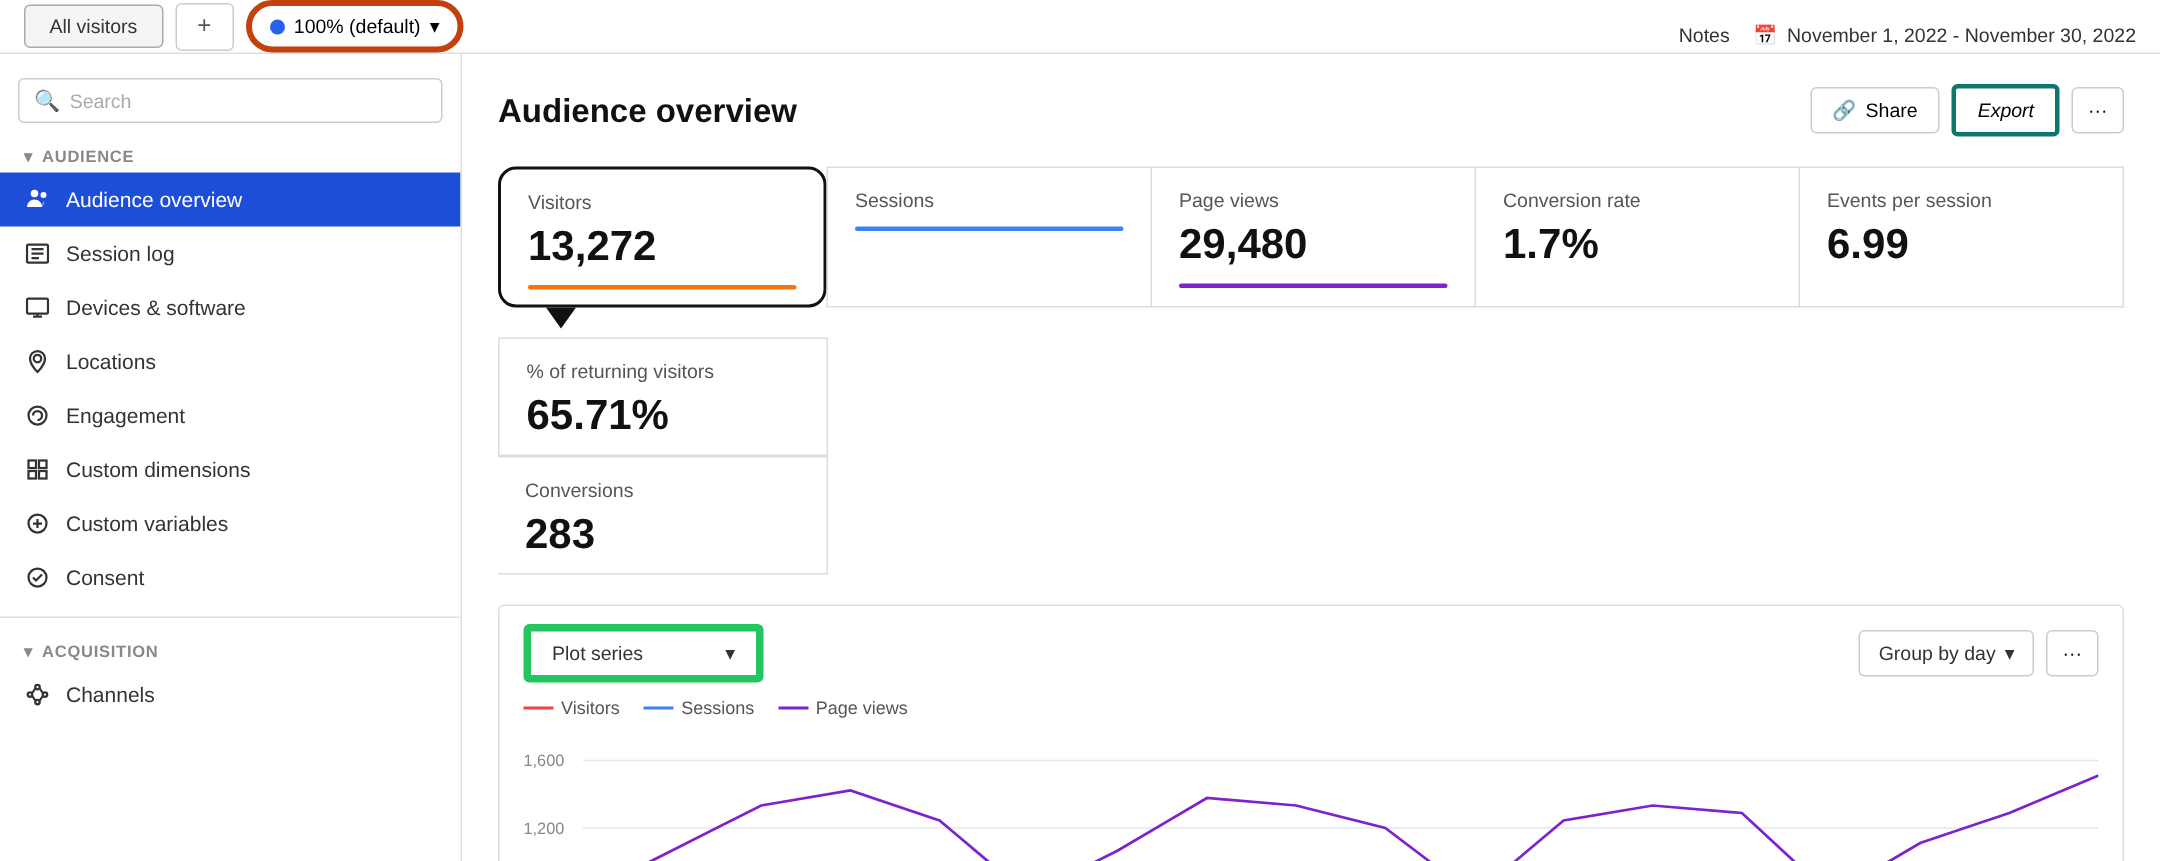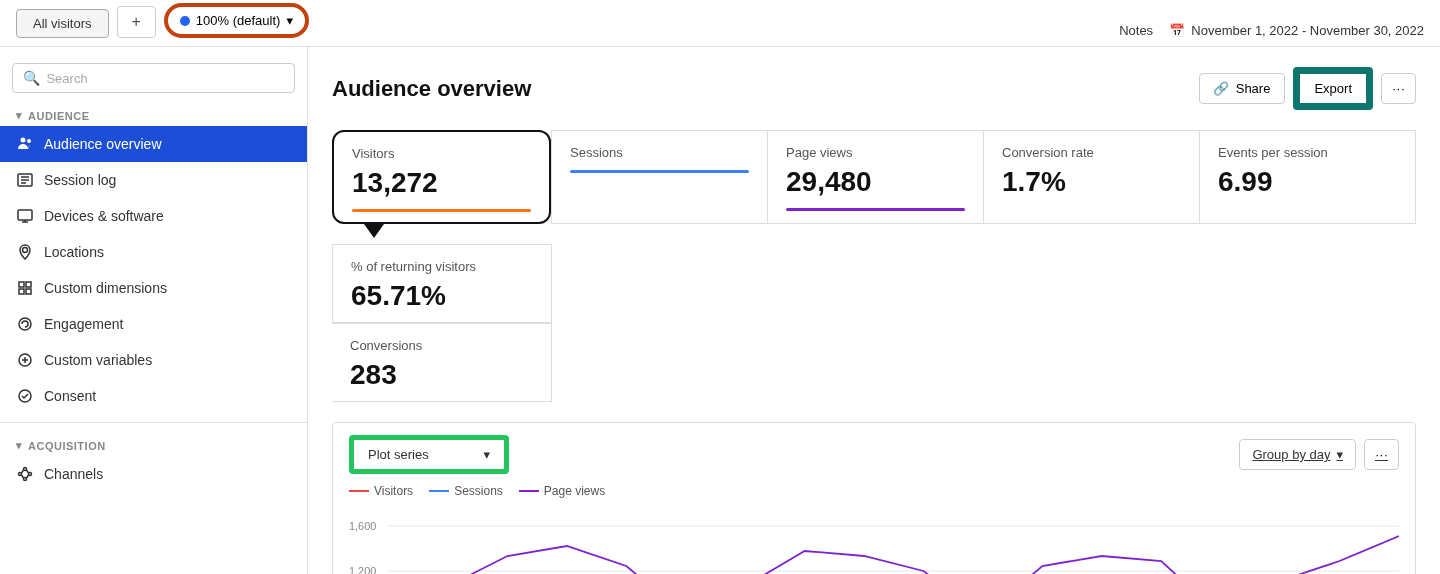--- a/index.html
+++ b/index.html
@@ -1,20 +1,20 @@
 <!DOCTYPE html>
 <html><head>
   <meta charset="utf-8">
   <style>
     * { box-sizing: border-box; margin: 0; padding: 0; }
     body { font-family: -apple-system, BlinkMacSystemFont, 'Segoe UI', Arial, sans-serif; font-size: 14px; color: #333; background: #fff; display: flex; flex-direction: column; height: 574px; overflow: hidden; }
 
     
     .top-bar {
-      display: flex; align-items: flex-end; padding: 8px 16px; border-bottom: 1px solid #e0e0e0; gap: 8px; height: 47px; flex-shrink: 0;
+      display: flex; align-items: center; padding: 8px 16px; border-bottom: 1px solid #e0e0e0; gap: 8px; height: 36px; flex-shrink: 0;
     }
     .tab-btn {
       padding: 6px 16px; border: 1px solid #ccc; border-radius: 4px; background: #fff; cursor: pointer; font-size: 13px; color: #333;
     }
     .tab-btn.active { background: #f5f5f5; border-color: #aaa; }
     .tab-add {
       padding: 6px 14px; border: 1px solid #ccc; border-radius: 4px; background: #fff; cursor: pointer; font-size: 16px; color: #555;
     }
     .segment-btn {
       display: flex; align-items: center; gap: 6px; padding: 6px 12px; border: 4px solid #c2410c; border-radius: 20px; background: #fff; cursor: pointer; font-size: 13px;
@@ -44,21 +44,21 @@
     .nav-icon { width: 18px; height: 18px; flex-shrink: 0; display: flex; align-items: center; justify-content: center; }
     .sidebar-divider { border: none; border-top: 1px solid #e0e0e0; margin: 8px 0; }
 
     
     .content { flex: 1; overflow-y: auto; padding: 20px 24px; }
 
     .page-header { display: flex; align-items: center; justify-content: space-between; margin-bottom: 20px; }
     .page-title { font-size: 22px; font-weight: 700; color: #111; }
     .header-actions { display: flex; gap: 8px; align-items: center; }
     .btn-share { display: flex; align-items: center; gap: 6px; padding: 7px 14px; border: 1px solid #ccc; border-radius: 4px; background: #fff; cursor: pointer; font-size: 13px; }
-    .btn-export { padding: 7px 14px; border: 7px solid #0f766e; border-radius: 4px; background: #fff; cursor: pointer; font-size: 13px; }
+    .btn-export { padding: 7px 14px; border: 3px solid #0f766e; border-radius: 4px; background: #fff; cursor: pointer; font-size: 13px; font-style: italic; }
     .btn-more { padding: 7px 10px; border: 1px solid #ccc; border-radius: 4px; background: #fff; cursor: pointer; font-size: 13px; }
 
     
     .stats-grid { display: flex; flex-wrap: wrap; gap: 0; margin-bottom: 20px; }
     .stat-card {
       border: 1px solid #ddd; padding: 14px 18px 10px; min-width: 180px; flex: 1; position: relative;
     }
     .stat-card + .stat-card { border-left: none; }
     .stat-label { font-size: 13px; color: #555; margin-bottom: 6px; }
     .stat-value { font-size: 28px; font-weight: 600; color: #111; }
@@ -83,21 +83,21 @@
       border: 1px solid #ddd; padding: 14px 18px 10px; flex: 1; max-width: 220px;
     }
     .stat-card-sm + .stat-card-sm { border-left: none; }
 
     
     .chart-section { border: 1px solid #ddd; border-radius: 4px; padding: 12px 16px; }
     .chart-controls { display: flex; align-items: center; justify-content: space-between; margin-bottom: 10px; }
     .plot-select {
       display: flex; align-items: center; gap: 8px; padding: 7px 14px; border: 5px solid #22c55e; border-radius: 4px; background: #fff; cursor: pointer; font-size: 13px; min-width: 160px; justify-content: space-between;
     }
-    .chart-controls-right { display: flex; gap: 8px; text-decoration: underline; }
+    .chart-controls-right { display: flex; gap: 8px; }
     .group-by-btn {
       display: flex; align-items: center; gap: 6px; padding: 7px 12px; border: 1px solid #ccc; border-radius: 4px; background: #fff; cursor: pointer; font-size: 13px;
     }
     .legend { display: flex; gap: 16px; margin-bottom: 8px; }
     .legend-item { display: flex; align-items: center; gap: 5px; font-size: 12px; color: #555; }
     .legend-line { width: 20px; height: 2px; }
     .legend-line.red { background: #ef4444; }
     .legend-line.blue { background: #3b82f6; }
     .legend-line.purple { background: #7e22ce; }
 
@@ -174,36 +174,36 @@
         <svg width="16" height="16" viewBox="0 0 16 16" fill="none" stroke="currentColor" stroke-width="1.5">
             <circle cx="8" cy="6" r="2.5"></circle>
             <path d="M8 1C5.2 1 3 3.2 3 6c0 4 5 9 5 9s5-5 5-9c0-2.8-2.2-5-5-5z"></path>
           </svg>
       </span>
       <span>Locations</span>
     </div>
     <div class="nav-item">
       <span class="nav-icon">
         <svg width="16" height="16" viewBox="0 0 16 16" fill="none" stroke="currentColor" stroke-width="1.5">
+            <circle cx="8" cy="8" r="6"></circle>
+            <path d="M5 8c0-1.7 1.3-3 3-3s3 1.3 3 3-1.3 3-3 3"></path>
+          </svg>
+      </span>
+      <span>Engagement</span>
+    </div>
+    <div class="nav-item">
+      <span class="nav-icon">
+        <svg width="16" height="16" viewBox="0 0 16 16" fill="none" stroke="currentColor" stroke-width="1.5">
             <rect x="2" y="2" width="5" height="5"></rect>
             <rect x="9" y="2" width="5" height="5"></rect>
             <rect x="2" y="9" width="5" height="5"></rect>
             <rect x="9" y="9" width="5" height="5"></rect>
           </svg>
       </span>
       <span>Custom dimensions</span>
-    </div>
-    <div class="nav-item">
-      <span class="nav-icon">
-        <svg width="16" height="16" viewBox="0 0 16 16" fill="none" stroke="currentColor" stroke-width="1.5">
-            <circle cx="8" cy="8" r="6"></circle>
-            <path d="M5 8c0-1.7 1.3-3 3-3s3 1.3 3 3-1.3 3-3 3"></path>
-          </svg>
-      </span>
-      <span>Engagement</span>
     </div>
     <div class="nav-item">
       <span class="nav-icon">
         <svg width="16" height="16" viewBox="0 0 16 16" fill="none" stroke="currentColor" stroke-width="1.5">
             <circle cx="8" cy="8" r="6"></circle>
             <line x1="8" y1="5" x2="8" y2="11"></line>
             <line x1="5" y1="8" x2="11" y2="8"></line>
           </svg>
       </span>
       <span>Custom variables</span>

